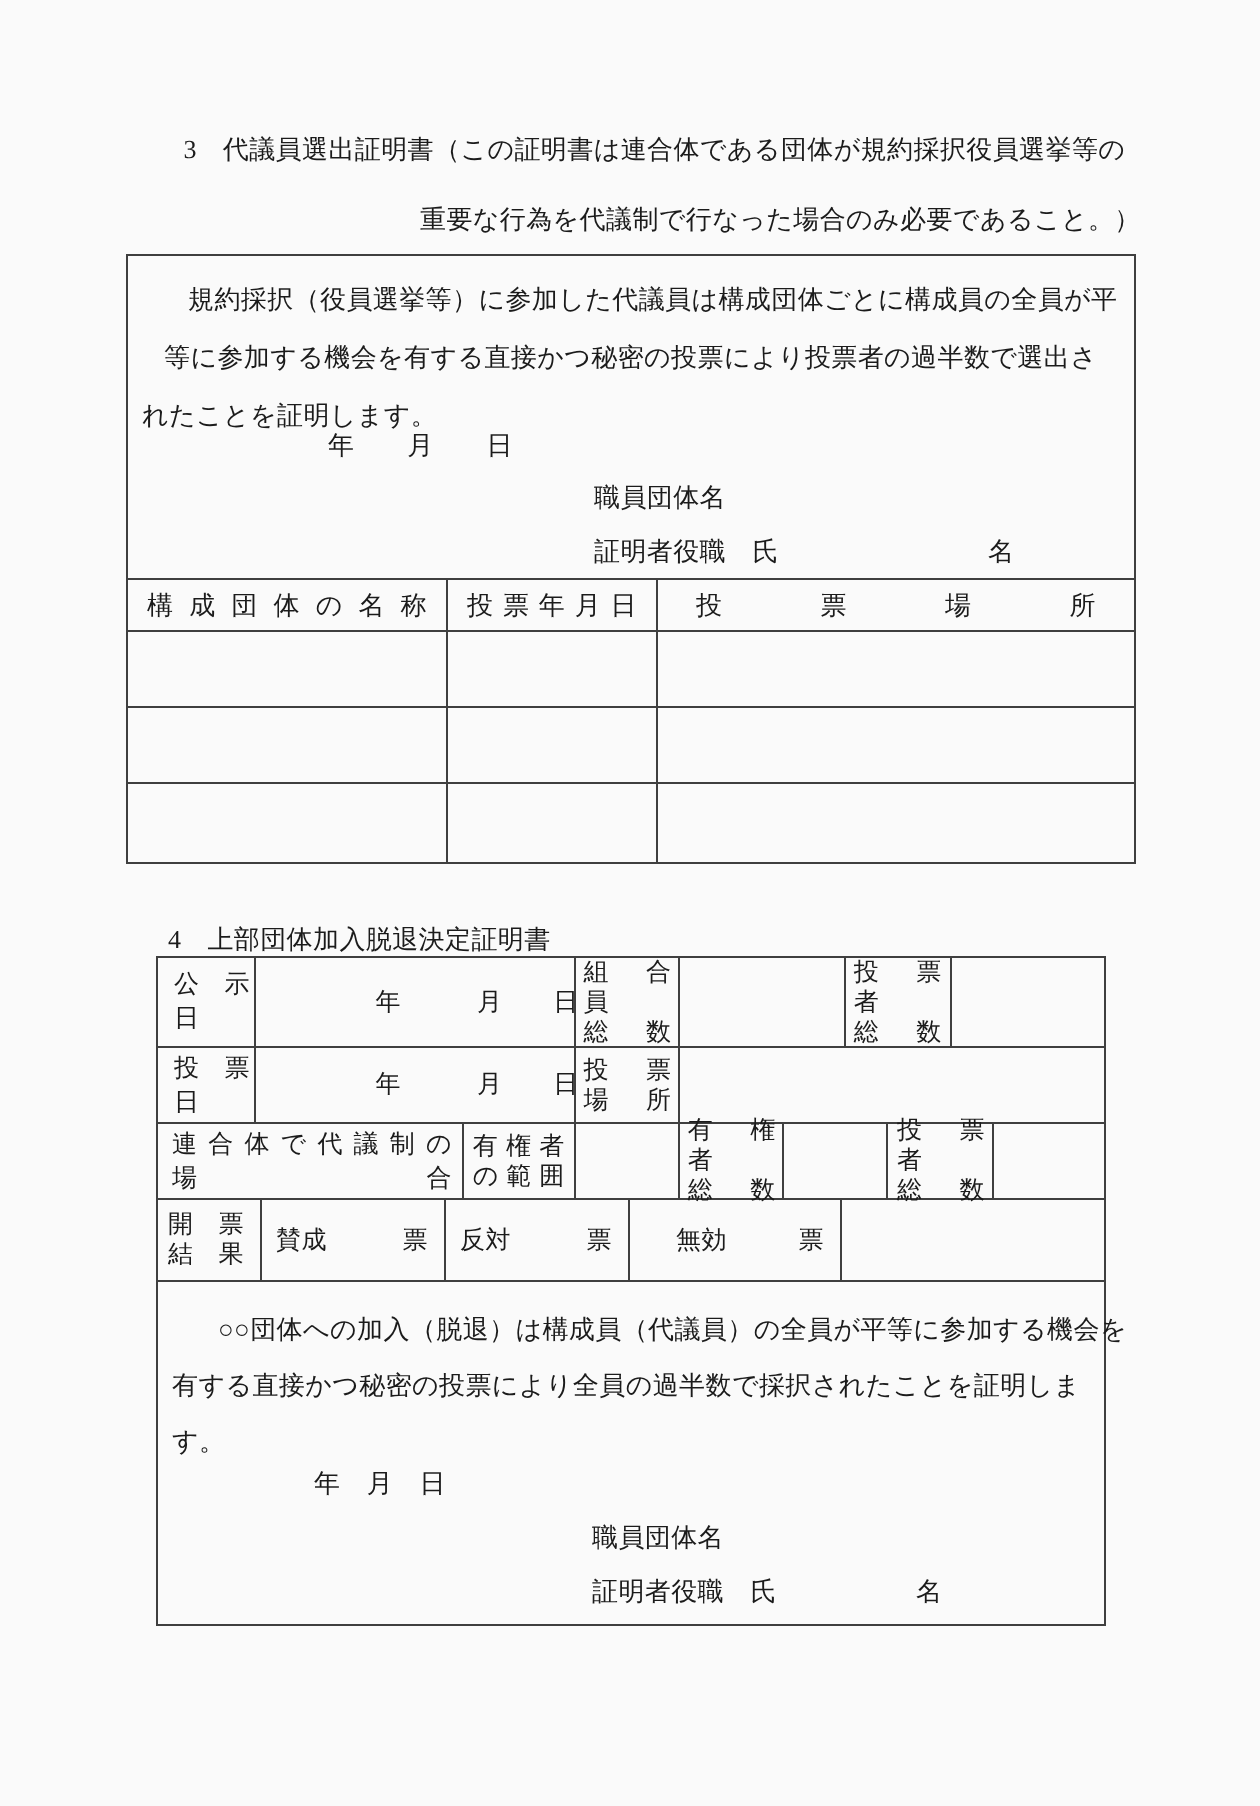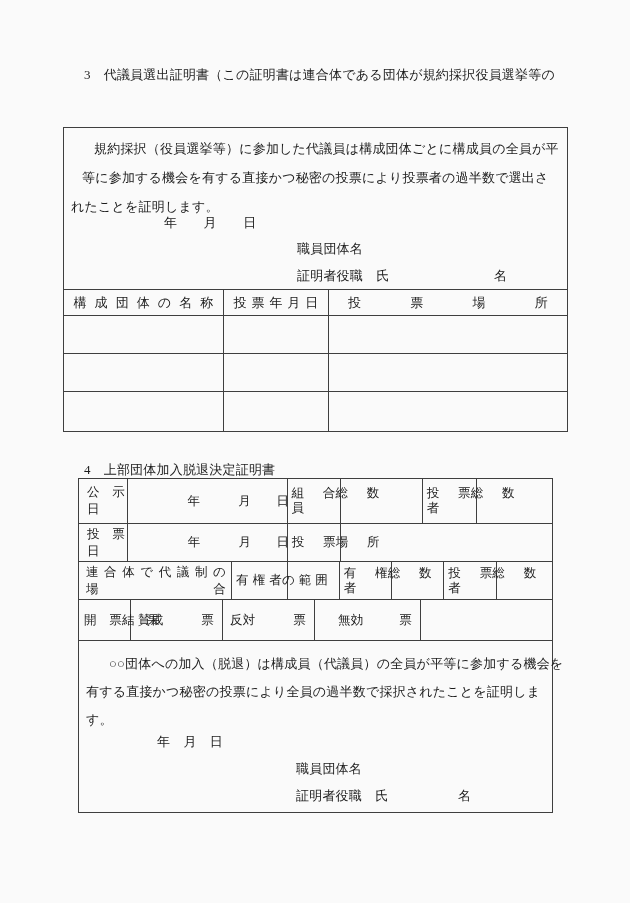--- a/index.html
+++ b/index.html
@@ -10,49 +10,50 @@
     font-size:13px;letter-spacing:0.2px;
     overflow:hidden;
   }
   .abs{position:absolute;}
   .nw{white-space:pre;}
   
   .heading{line-height:35px;text-align:center;}
   .heading .num{margin-right:13px;}
   
   .cert-box{border:1px solid #3f3f3f;box-sizing:border-box;background:transparent;}
-  .body-line{white-space:pre;line-height:29px;font-family:Liberation Mono, monospace;}
+  .body-line{white-space:pre;line-height:29px;}
   
   .jd{text-align:justify;text-align-last:justify;}
   
   .t1-row{display:flex;box-sizing:border-box;justify-content:space-between;}
   .t1-row .c{box-sizing:border-box;display:flex;align-items:center;}
   .t1-row .c.br{border-right:1px solid #3f3f3f;}
   .t1-head{height:27px;border-top:1px solid #3f3f3f;border-bottom:1px solid #3f3f3f;}
   .t1-data{height:38px;border-bottom:1px solid #3f3f3f;}
   .t1-data.last{height:39px;border-bottom:none;}
   .t1c1{width:160px;}
   .t1c2{width:105px;}
   .t1c3{width:238px;}
   
   .t2-row{display:flex;box-sizing:border-box;border-bottom:1px solid #3f3f3f;}
   .t2-row .c{box-sizing:border-box;display:flex;align-items:center;font-size:12.5px;}
   .t2-row .c.br{border-right:1px solid #3f3f3f;}
-  .stack{display:flex;flex-direction:row;justify-content:center;line-height:15px;}
+  .stack{display:flex;flex-direction:column;justify-content:center;line-height:15px;}
   .stack .jd{display:block;}
   .split{display:flex;justify-content:space-between;align-items:center;width:100%;box-sizing:border-box;}
   .r5{position:relative;border-bottom:none;display:block;}
 </style>
 </head>
 <body>
 
 <div class="abs heading" style="left:84px;top:57px;">
   <div>
     <span class="num">3</span><span>代議員選出証明書（この証明書は連合体である団体が規約採択役員選挙等の</span>
   </div>
+  <div style="margin-left:126px;">重要な行為を代議制で行なった場合のみ必要であること。）</div>
 </div>
 
 <div class="abs cert-box" style="left:63px;top:127px;width:505px;height:305px;">
 
   <div style="position:relative;height:161px;">
     <div class="abs body-line" style="left:7px;top:7px;text-indent:23px;">規約採択（役員選挙等）に参加した代議員は構成団体ごとに構成員の全員が平</div>
     <div class="abs body-line" style="left:18px;top:36px;">等に参加する機会を有する直接かつ秘密の投票により投票者の過半数で選出さ</div>
     <div class="abs body-line" style="left:7px;top:65px;">れたことを証明します。</div>
     <div class="abs nw" style="left:100px;top:86px;">年　　月　　日</div>
     <div class="abs nw" style="left:233px;top:112px;">職員団体名</div>

